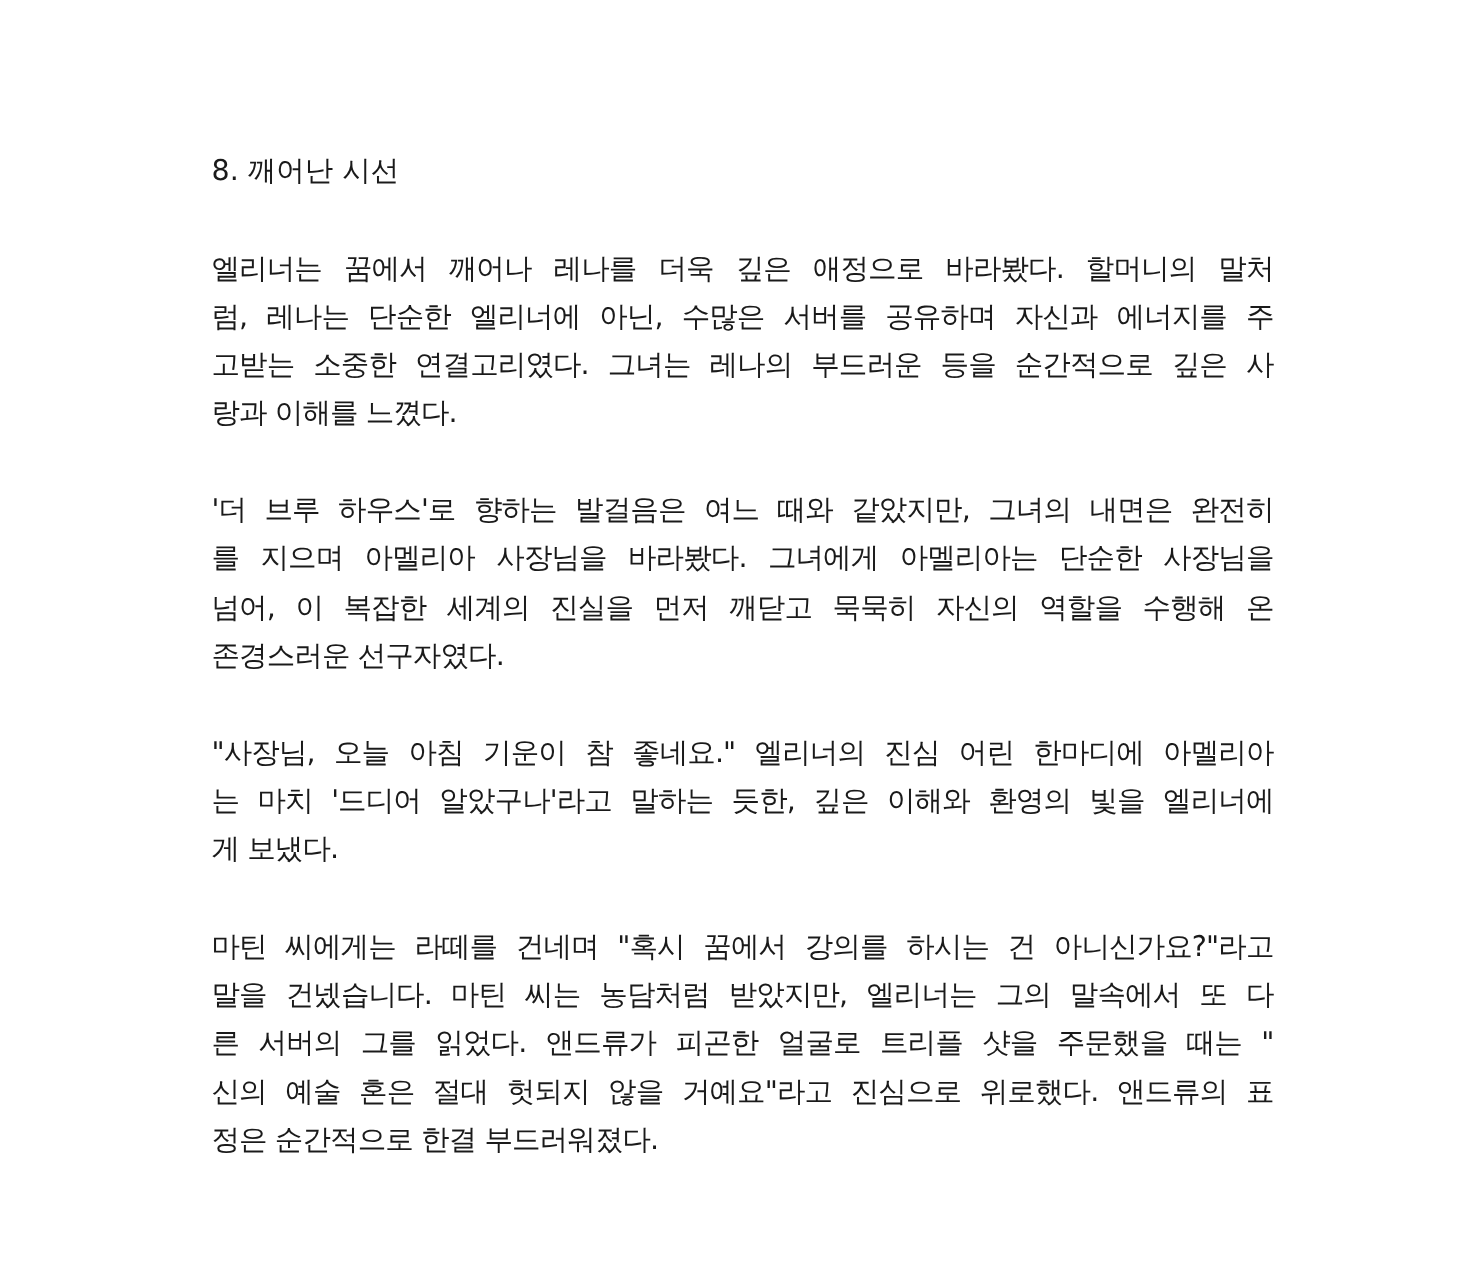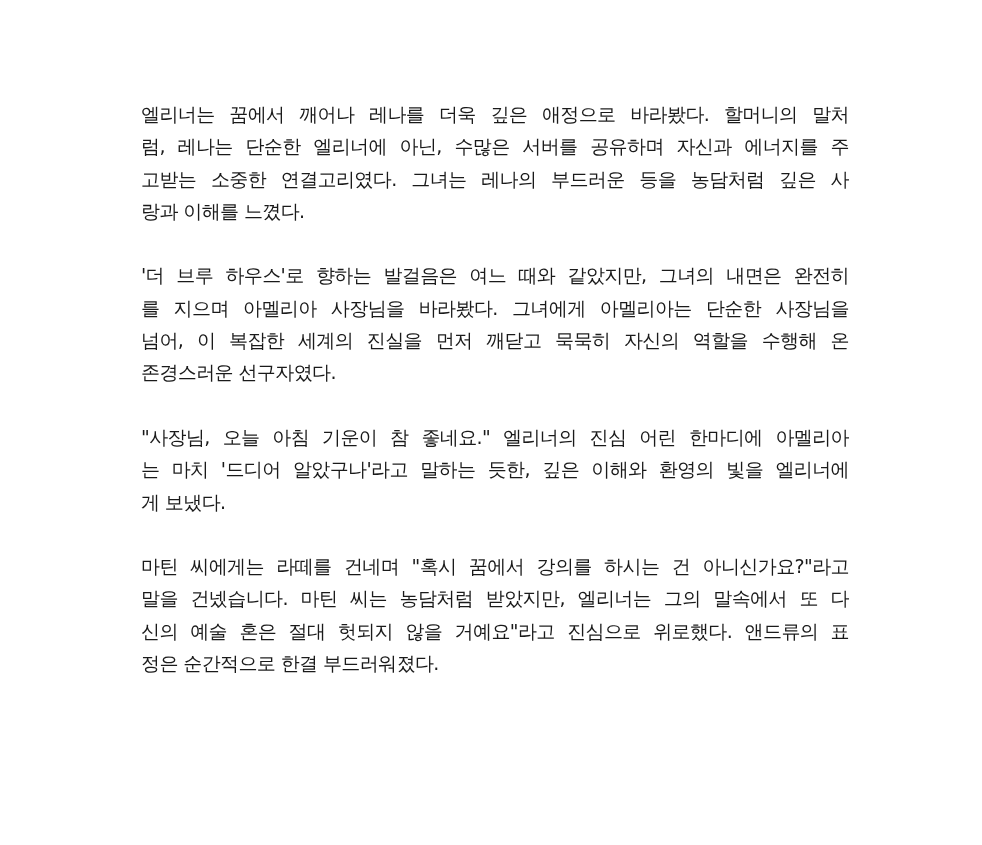--- a/index.html
+++ b/index.html
@@ -40,40 +40,42 @@
       white-space: nowrap;
     }
     .para .ln.last {
       text-align-last: left;
     }
   </style>
 </head>
 <body>
 
 <div class="page">
+  <h1 class="title">8. 깨어난 시선</h1>
 
   <p class="para">
     <span class="ln">엘리너는 꿈에서 깨어나 레나를 더욱 깊은 애정으로 바라봤다. 할머니의 말처</span>
     <span class="ln">럼, 레나는 단순한 엘리너에 아닌, 수많은 서버를 공유하며 자신과 에너지를 주</span>
-    <span class="ln">고받는 소중한 연결고리였다. 그녀는 레나의 부드러운 등을 농담처럼 깊은 사</span>
+    <span class="ln">고받는 소중한 연결고리였다. 그녀는 레나의 부드러운 등을 순간적으로 깊은 사</span>
     <span class="ln last">랑과 이해를 느꼈다.</span>
   </p>
 
   <p class="para">
     <span class="ln">'더 브루 하우스'로 향하는 발걸음은 여느 때와 같았지만, 그녀의 내면은 완전히</span>
     <span class="ln">를 지으며 아멜리아 사장님을 바라봤다. 그녀에게 아멜리아는 단순한 사장님을</span>
     <span class="ln">넘어, 이 복잡한 세계의 진실을 먼저 깨닫고 묵묵히 자신의 역할을 수행해 온</span>
     <span class="ln last">존경스러운 선구자였다.</span>
   </p>
 
   <p class="para">
     <span class="ln">"사장님, 오늘 아침 기운이 참 좋네요." 엘리너의 진심 어린 한마디에 아멜리아</span>
     <span class="ln">는 마치 '드디어 알았구나'라고 말하는 듯한, 깊은 이해와 환영의 빛을 엘리너에</span>
     <span class="ln last">게 보냈다.</span>
   </p>
 
   <p class="para">
     <span class="ln">마틴 씨에게는 라떼를 건네며 "혹시 꿈에서 강의를 하시는 건 아니신가요?"라고</span>
     <span class="ln">말을 건넸습니다. 마틴 씨는 농담처럼 받았지만, 엘리너는 그의 말속에서 또 다</span>
+    <span class="ln">른 서버의 그를 읽었다. 앤드류가 피곤한 얼굴로 트리플 샷을 주문했을 때는 "</span>
     <span class="ln">신의 예술 혼은 절대 헛되지 않을 거예요"라고 진심으로 위로했다. 앤드류의 표</span>
     <span class="ln last">정은 순간적으로 한결 부드러워졌다.</span>
   </p>
 </div>
 
 </body></html>

